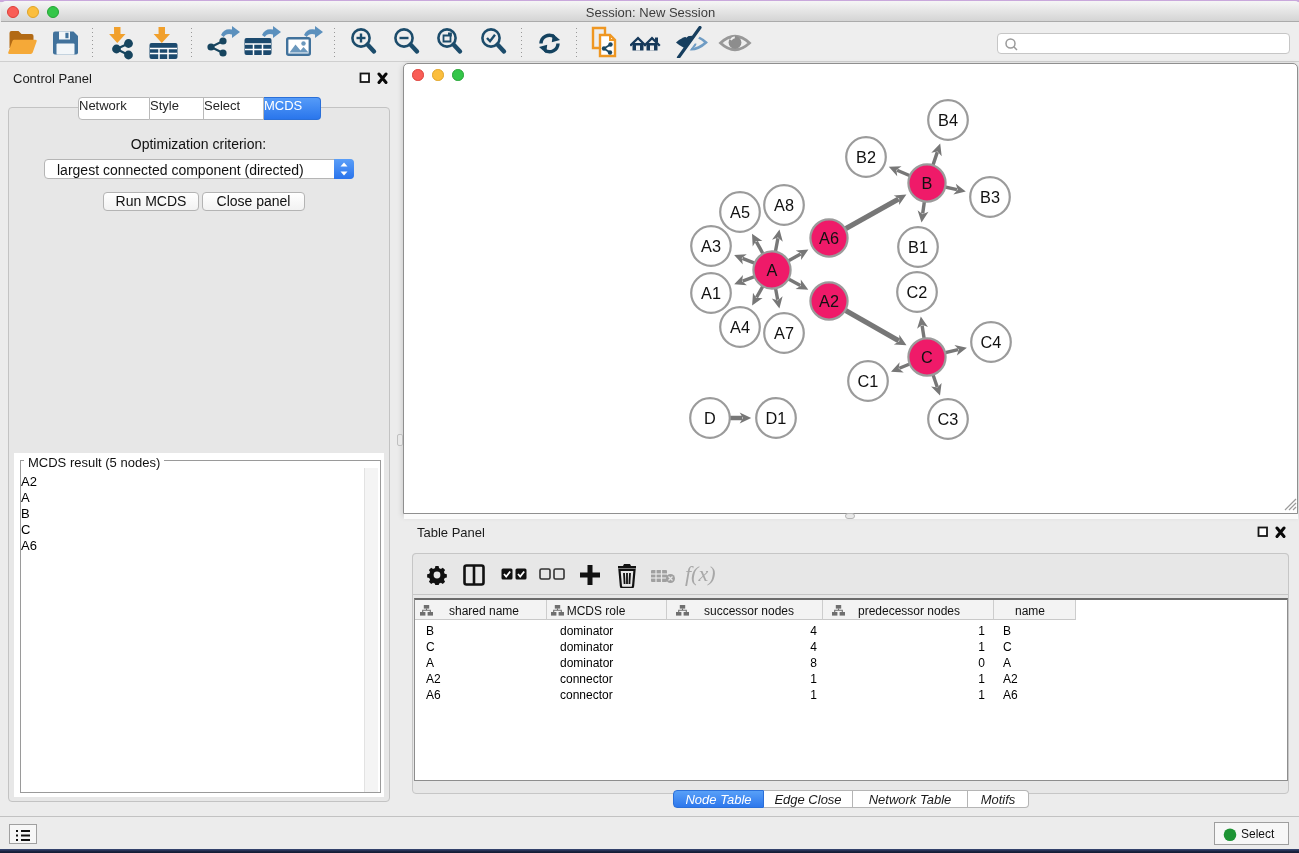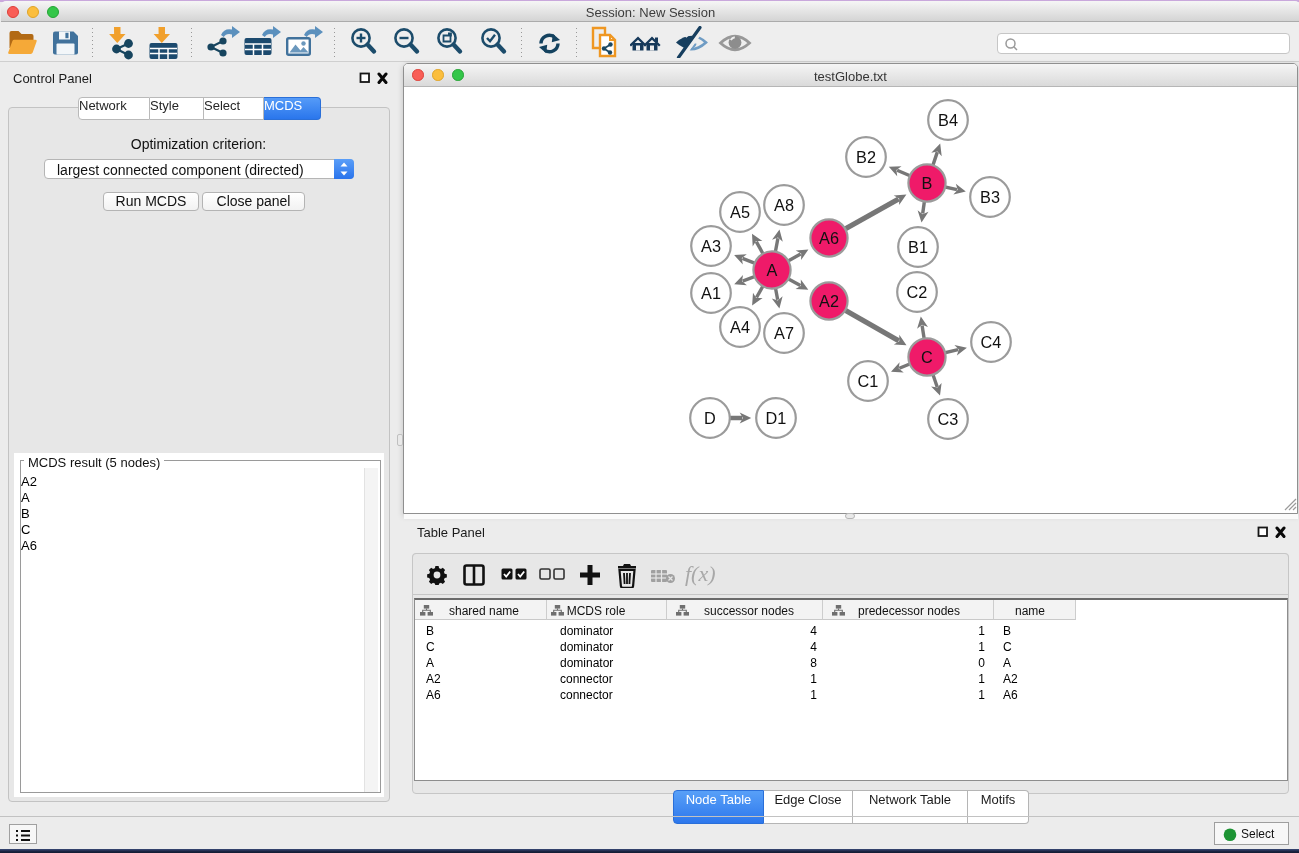--- a/index.html
+++ b/index.html
@@ -56,22 +56,22 @@
 
 
 #tp-title { left:417px; top:525px; font-size:13px; color:#1b1b1b; }
 #tp-toolbar { left:412px; top:553px; width:877px; height:42px; background:#e7e7e7;
   border:1px solid #c6c6c6; border-radius:4px 4px 0 0; }
 #table-box { left:414px; top:598px; width:874px; height:183px; background:#fff; border:1px solid #8d8d8d; border-top:2px solid #6a6a6a; }
 .th { position:absolute; top:0; height:20px; background:#f3f3f3;
   border-right:1px solid #cdcdcd; border-bottom:1px solid #c9c9c9; }
 .tr { position:absolute; font-size:12px; color:#000; height:16px; line-height:16px; }
 .num { position:absolute; text-align:right; }
-.btab { position:absolute; height:34px; background:#fff; border:1px solid #b5b5b5; border-left:none;
-  font-size:13px; color:#1b1b1b; text-align:center; line-height:17px; }
+.btab { position:absolute; height:18px; background:#fff; border:1px solid #b5b5b5; border-left:none;
+  font-size:13px; color:#1b1b1b; text-align:center; line-height:17px;font-style:italic; }
 .btab.active { background:linear-gradient(#58a0f8,#2d77ec); color:#fff; border-color:#2a6fd8; }
 
 
 #statusline { left:0; top:816px; width:1299px; height:1px; background:#c2c2c2; }
 #darkstrip { left:0; top:849px; width:1299px; height:4px; background:linear-gradient(#3a4a77,#1b2442 60%,#131a30); }
 #memorybtn { left:1214px; top:822px; width:75px; height:23px; background:#f7f7f7;
   border:1px solid #9e9e9e; font-size:12px; color:#111; }
 #listbtn { left:9px; top:824px; width:28px; height:20px; background:#f7f7f7; border:1px solid #a0a0a0; }
 </style>
 </head>
@@ -283,23 +283,20 @@
 </div>
 <div class="btn" style="left:92px;top:192px;width:96px;margin-left:11px;">Run MCDS</div>
 <div class="btn" style="left:202px;top:192px;width:103px;">Close panel</div>
 <div class="abs" id="mcds-box"></div>
 <div class="abs" id="mcds-fs"></div>
 <div class="abs" id="mcds-legend">MCDS result (5 nodes)</div>
 <div class="abs" id="mcds-list">A2<br>A<br>B<br>C<br>A6</div>
 <div class="abs" id="mcds-scroll"></div>
 
 <div class="abs" id="netwin">
-  <div id="net-titlebar">
-      <div class="title">testGlobe.txt</div>
-    </div>
   <div class="tl" style="left:8px;top:5px;width:11.5px;height:11.5px;background:#f95e57;border:1px solid #dd3f38;"></div>
   <div class="tl" style="left:28px;top:5px;width:11.5px;height:11.5px;background:#fbbe3d;border:1px solid #e0a426;"></div>
   <div class="tl" style="left:48px;top:5px;width:11.5px;height:11.5px;background:#34c649;border:1px solid #24a434;"></div>
   <svg class="abs" style="left:880px;top:434px;" width="13" height="13">
       <g stroke="#9b9b9b" stroke-width="1.2">
         <line x1="1" y1="12" x2="12" y2="1"></line>
         <line x1="5" y1="12" x2="12" y2="5"></line>
         <line x1="9" y1="12" x2="12" y2="9"></line>
       </g>
     </svg>

